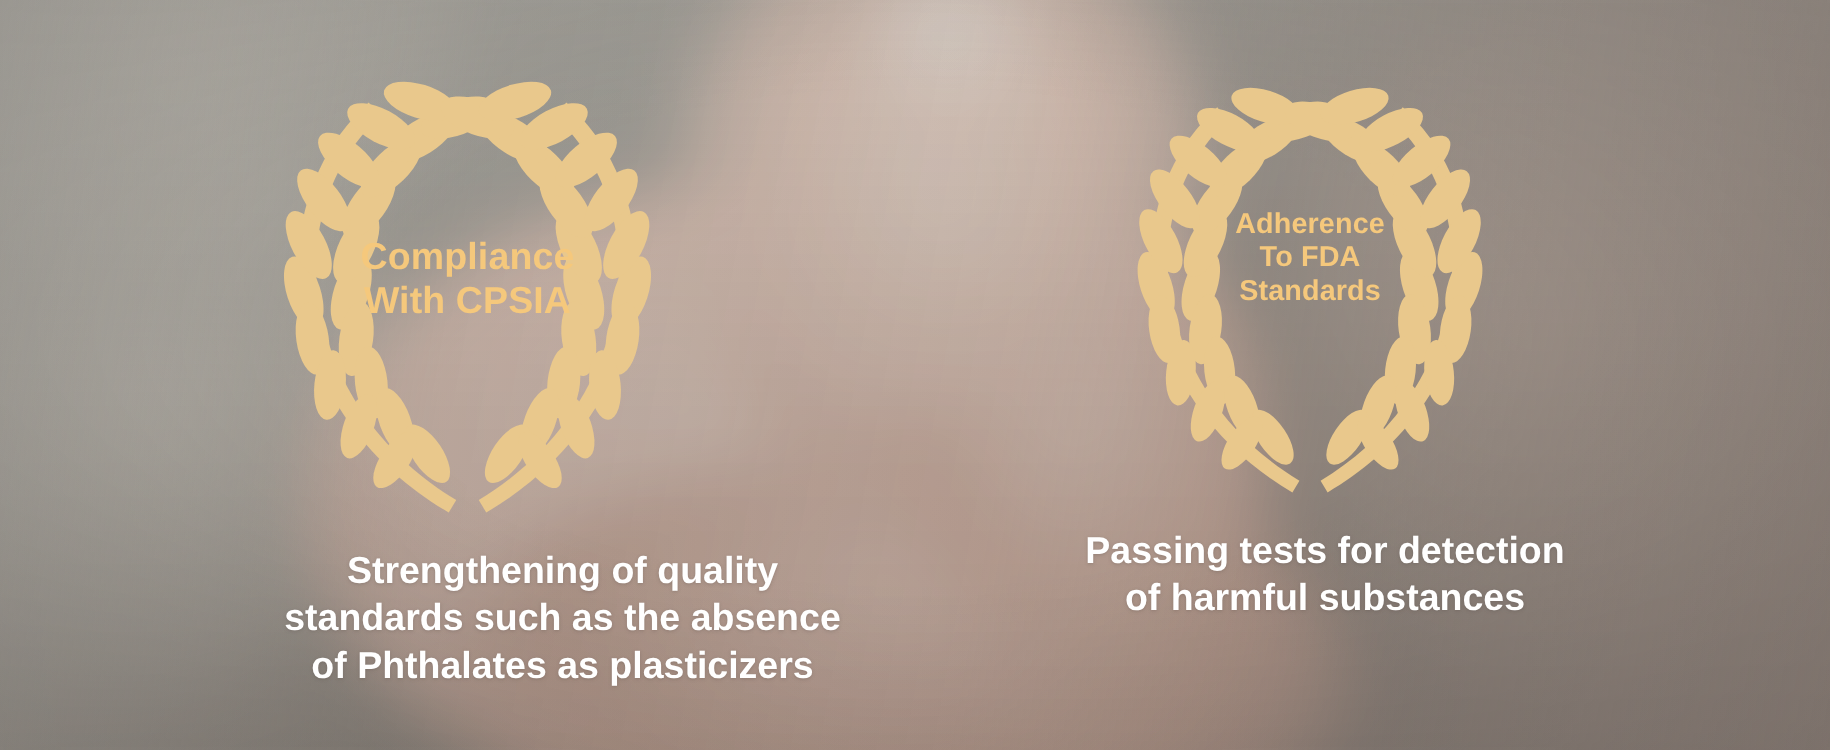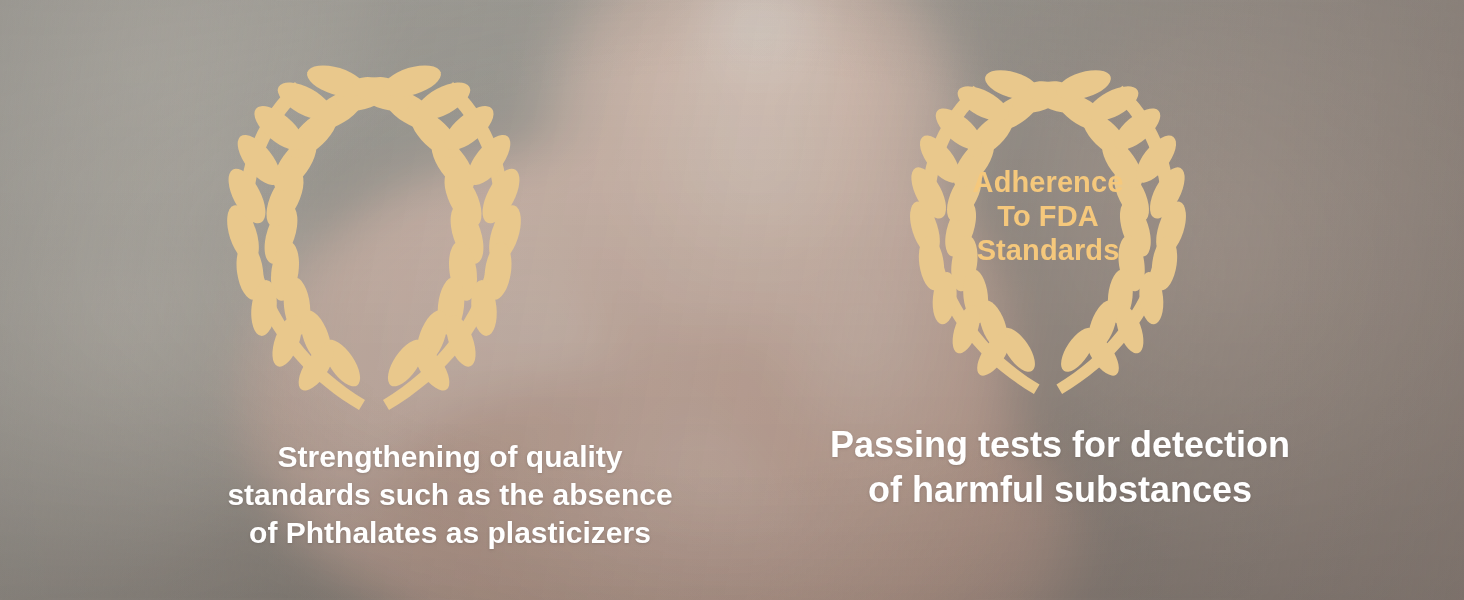--- a/index.html
+++ b/index.html
@@ -119,42 +119,42 @@
     font-family:"Liberation Sans", sans-serif;
     white-space:pre-line;
     pointer-events:none;
   }
   .badge-left .badge-title{
     top:150px;
     font-size:30px;
   }
   .badge-right .badge-title{
     top:127px;
-    font-size:29px;
+    font-size:23px;
   }
 
   .caption{
     position:absolute;
     color:#ffffff;
     font-weight:700;
     text-align:center;
     line-height:1.26;
     white-space:pre-line;
     font-family:"Liberation Sans", sans-serif;
     text-shadow:0 1px 3px rgba(80,70,64,0.28);
   }
   .caption-left{
     left:150px; top:438px;
     width:600px;
     font-size:30px;
   }
   .caption-right{
     left:800px; top:422px;
     width:520px;
-    font-size:36px;
+    font-size:30px;
   }
 </style>
 </head>
 <body>
 
 <div class="banner">
 
   <div class="bg-photo">
     <div class="bg-base"></div>
     <div class="blob blob-topleft"></div>
@@ -231,20 +231,22 @@
               <ellipse cx="127" cy="43" rx="30" ry="13.5" transform="rotate(-163 127 43)"></ellipse>
               <ellipse cx="41" cy="233" rx="29" ry="13" transform="rotate(-98 41 233)"></ellipse>
               <ellipse cx="55" cy="270" rx="28" ry="12.5" transform="rotate(-84 55 270)"></ellipse>
               <ellipse cx="78" cy="303" rx="27" ry="12" transform="rotate(-70 78 303)"></ellipse>
               <ellipse cx="107" cy="330" rx="26" ry="11.5" transform="rotate(-56 107 330)"></ellipse>
             </g>
           </g>
         </g>
       </svg>
 
+      <div class="badge-title">Compliance
+With CPSIA</div>
     </div>
 
     <div class="badge badge-right">
 
       <svg class="wreath" viewBox="0 0 330 380" aria-hidden="true">
         <g fill="#e9c88c">
           <path d="M150 372 C 92 338, 44 282, 32 206 C 22 142, 44 82, 86 44
                    L 95 55 C 57 90, 37 145, 46 204 C 58 275, 101 329, 156 362 Z"></path>
           <g>
             <ellipse cx="72" cy="196" rx="31" ry="14" transform="rotate(-72 72 196)"></ellipse>

